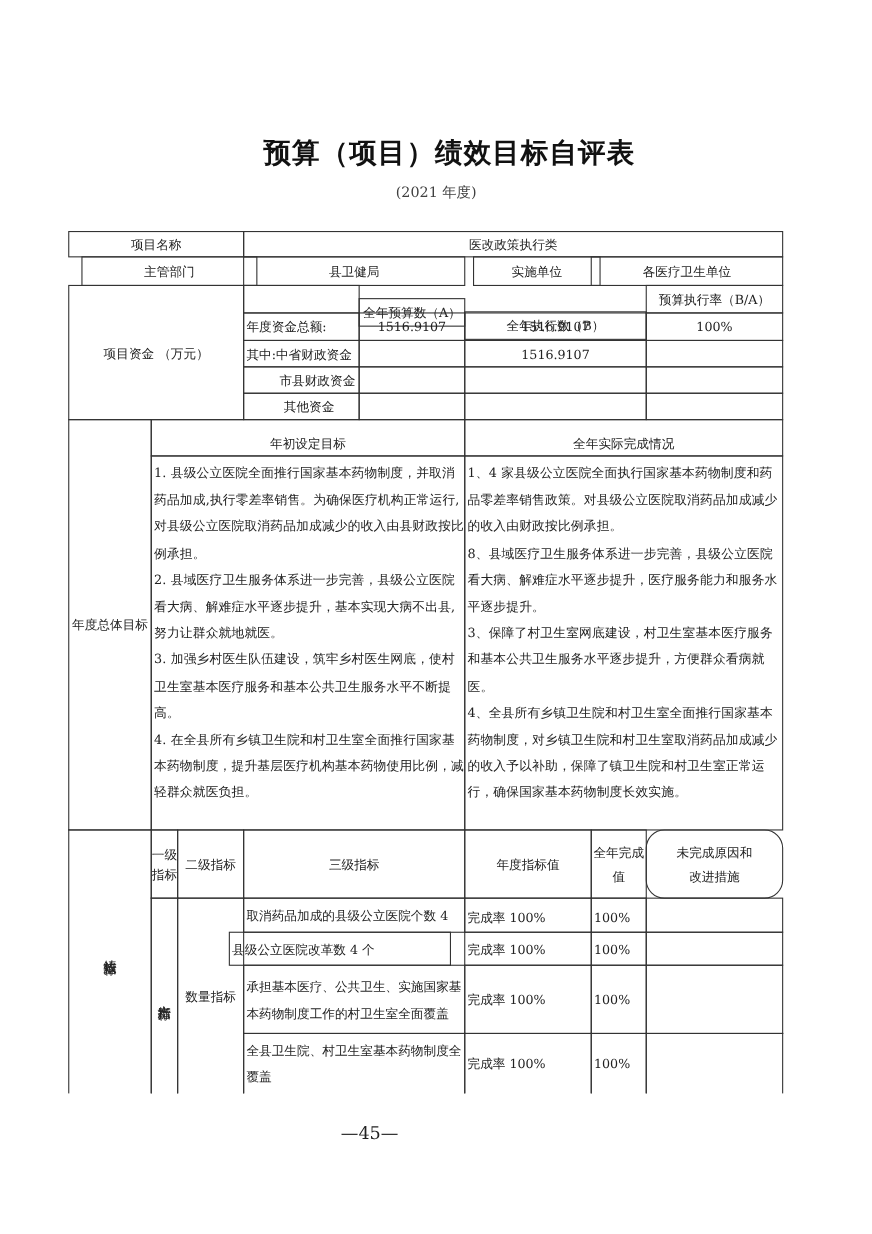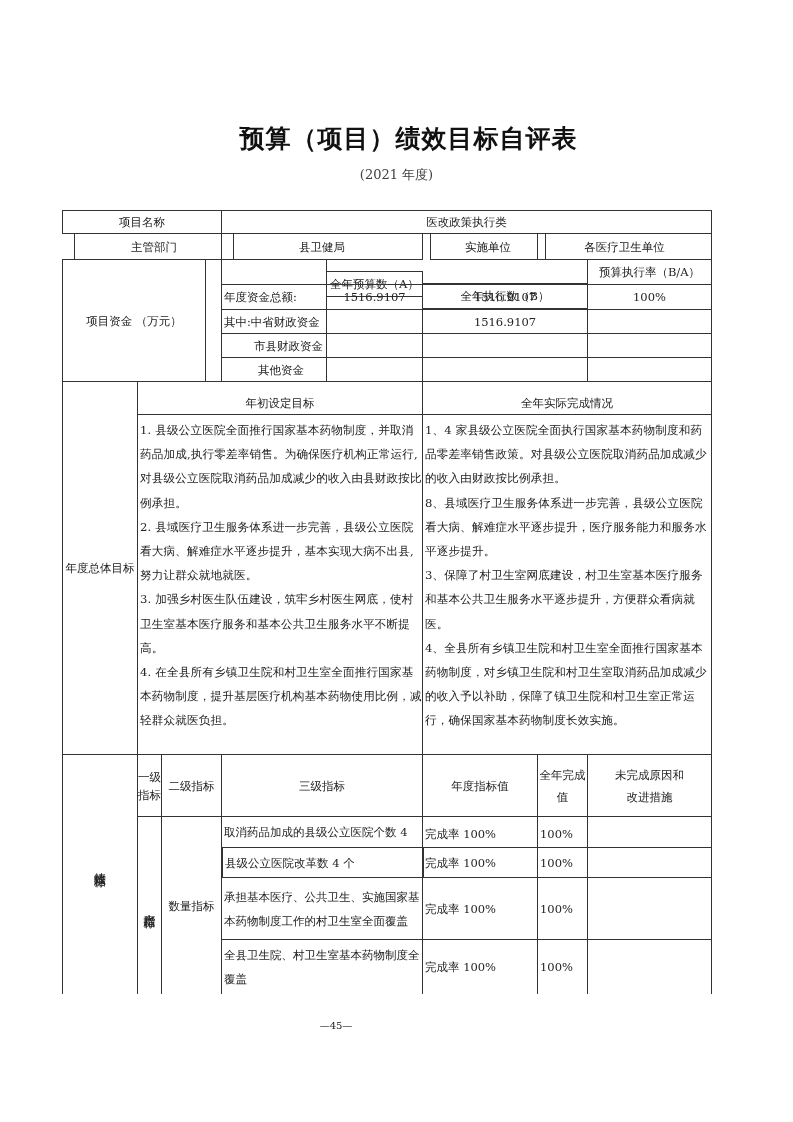--- a/index.html
+++ b/index.html
@@ -14,39 +14,39 @@
           font-size:11.5px; line-height:14px; display:flex; align-items:center;
           justify-content:center; text-align:center; overflow:hidden; color:#222; }
   .cell.left { justify-content:flex-start; text-align:left; padding-left:2px; }
   .cell.right { justify-content:flex-end; padding-right:3px; }
   .para { position:absolute; box-sizing:border-box; border:1px solid #333;
           font-size:11.6px; line-height:24.2px; padding:3px 0 0 2px; color:#222;
           letter-spacing:0.15px; }
   .para p { margin:0; }
   .vert { writing-mode:vertical-rl; text-orientation:upright; letter-spacing:1px; }
   .footer { position:absolute; left:0; width:672px; top:1020px; text-align:center;
-            font-size:10px; color:#222; }
+            font-size:16px; color:#222; }
 </style>
 </head>
 <body>
 
 <div class="title">预算（项目）绩效目标自评表</div>
 <div class="subtitle">(2021 年度)</div>
 
 <div>
 
   <div class="cell" style="left:62px;top:210px;width:160px;height:24px;">项目名称</div>
   <div class="cell" style="left:221px;top:210px;width:491px;height:24px;">医改政策执行类</div>
 
   <div class="cell" style="left:62px;top:233px;width:160px;height:27px;margin-left:12px;">主管部门</div>
   <div class="cell" style="left:221px;top:233px;width:202px;height:27px;">县卫健局</div>
   <div class="cell" style="left:430px;top:233px;width:116px;height:27px;">实施单位</div>
   <div class="cell" style="left:537px;top:233px;width:175px;height:27px;">各医疗卫生单位</div>
 
-  <div class="cell" style="left:62px;top:259px;width:144px;height:123px;">项目资金 （万元）</div>
+  <div class="cell" style="left:62px;top:259px;width:160px;height:123px;">项目资金 （万元）</div>
   <div class="cell" style="left:221px;top:259px;width:106px;height:26px;"></div>
   <div class="cell" style="left:326px;top:259px;width:97px;height:26px;margin-top:12px;">全年预算数（A）</div>
   <div class="cell" style="left:422px;top:259px;width:166px;height:26px;margin-top:24px;">全年执行数（B）</div>
   <div class="cell" style="left:587px;top:259px;width:125px;height:26px;">预算执行率（B/A）</div>
 
   <div>
     <div class="cell left" style="left:221px;top:284px;width:106px;height:26px;">年度资金总额:</div>
     <div class="cell" style="left:326px;top:284px;width:97px;height:26px;">1516.9107</div>
     <div class="cell" style="left:422px;top:284px;width:166px;height:26px;">1516.9107</div>
     <div class="cell" style="left:587px;top:284px;width:125px;height:26px;">100%</div>
@@ -92,37 +92,37 @@
   </div>
   <div class="cell" style="left:137px;top:754px;width:25px;height:63px;">
     <span style="width:24px;display:block;line-height:18px;">一级指标</span>
   </div>
   <div class="cell" style="left:161px;top:754px;width:61px;height:63px;">二级指标</div>
   <div class="cell" style="left:221px;top:754px;width:202px;height:63px;">三级指标</div>
   <div class="cell" style="left:422px;top:754px;width:116px;height:63px;">年度指标值</div>
   <div class="cell" style="left:537px;top:754px;width:51px;height:63px;">
     <span style="width:50px;display:block;line-height:22px;">全年完成值</span>
   </div>
-  <div class="cell" style="left:587px;top:754px;width:125px;height:63px;">
+  <div class="cell" style="left:587px;top:754px;width:125px;height:63px;border-radius:17px;">
     <span style="width:72px;display:block;line-height:22px;">未完成原因和改进措施</span>
   </div>
 
   <div class="cell" style="left:137px;top:816px;width:25px;height:178px;border-bottom:none;">
     <span class="vert" style="font-size:12px;">产出指标</span>
   </div>
   <div class="cell" style="left:161px;top:816px;width:61px;height:178px;border-bottom:none;">数量指标</div>
 
   <div>
     <div class="cell left" style="left:221px;top:816px;width:202px;height:32px;">取消药品加成的县级公立医院个数 4</div>
     <div class="cell left" style="left:422px;top:816px;width:116px;height:32px;padding-top:4px;">完成率 100%</div>
     <div class="cell left" style="left:537px;top:816px;width:51px;height:32px;padding-top:4px;">100%</div>
     <div class="cell" style="left:587px;top:816px;width:125px;height:32px;"></div>
   </div>
   <div>
-    <div class="cell left" style="left:222px;top:847px;width:202px;height:31px;">县级公立医院改革数 4 个</div>
+    <div class="cell left" style="left:208px;top:847px;width:202px;height:31px;">县级公立医院改革数 4 个</div>
     <div class="cell left" style="left:422px;top:847px;width:116px;height:31px;">完成率 100%</div>
     <div class="cell left" style="left:537px;top:847px;width:51px;height:31px;">100%</div>
     <div class="cell" style="left:587px;top:847px;width:125px;height:31px;"></div>
   </div>
   <div>
     <div class="cell left" style="left:221px;top:877px;width:202px;height:63px;line-height:24px;">承担基本医疗、公共卫生、实施国家基本药物制度工作的村卫生室全面覆盖</div>
     <div class="cell left" style="left:422px;top:877px;width:116px;height:63px;">完成率 100%</div>
     <div class="cell left" style="left:537px;top:877px;width:51px;height:63px;">100%</div>
     <div class="cell" style="left:587px;top:877px;width:125px;height:63px;"></div>
   </div>

